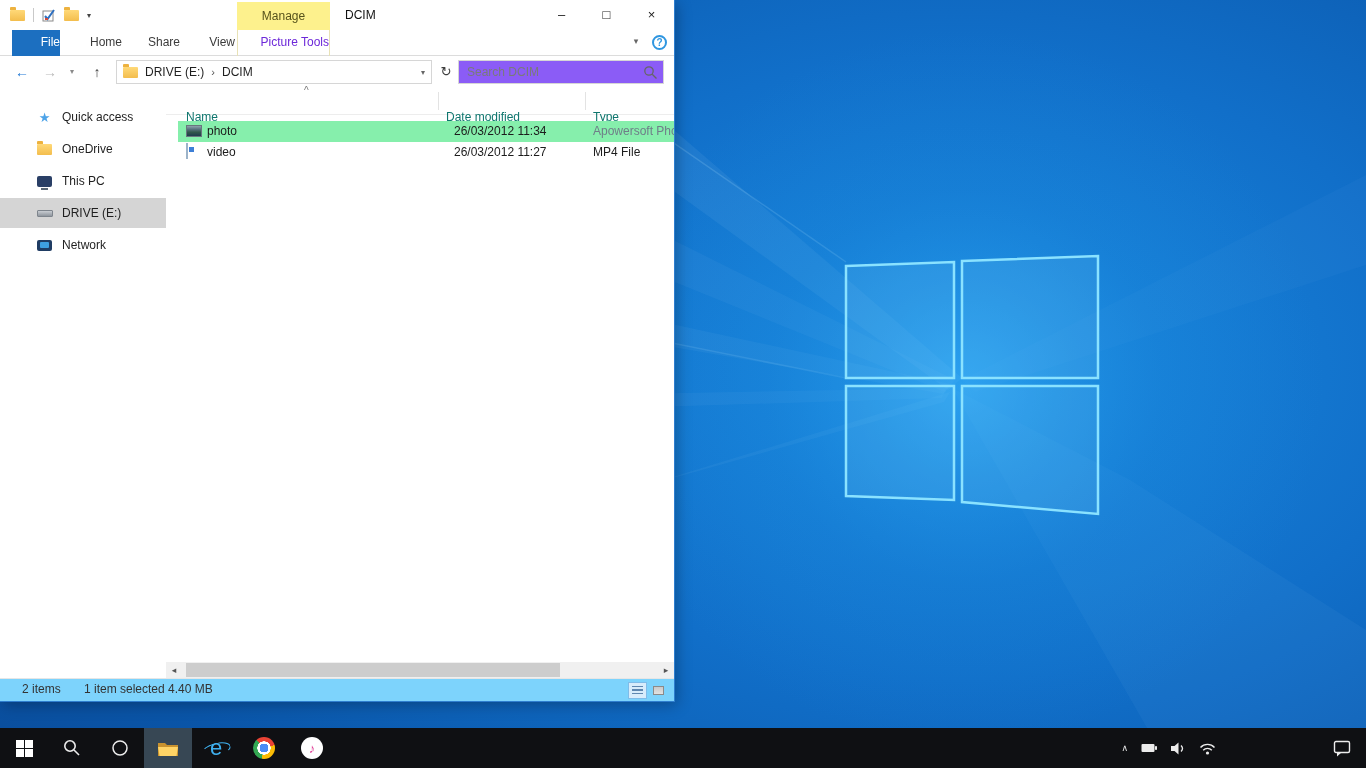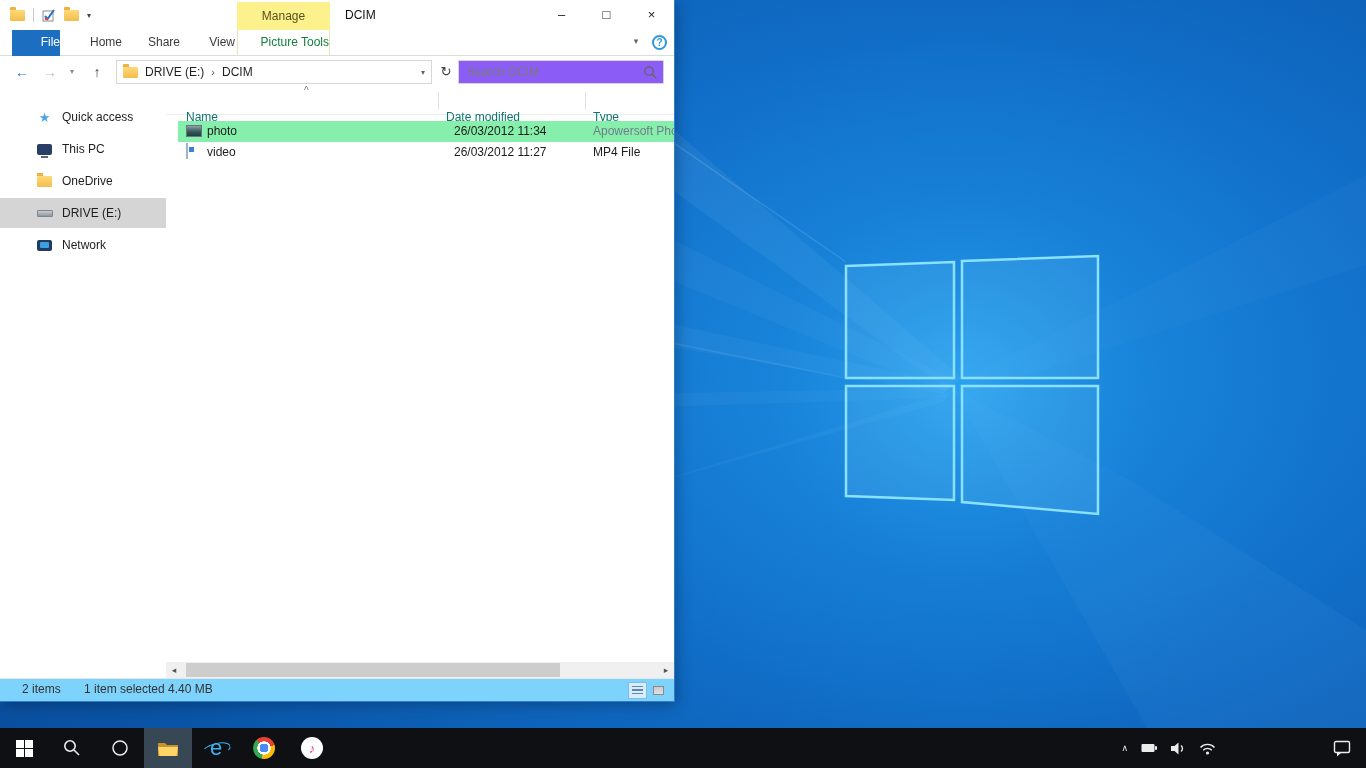--- a/index.html
+++ b/index.html
@@ -23,21 +23,21 @@
   .win-title{position:absolute;left:345px;top:0;line-height:30px;color:#111}
   .win-controls{position:absolute;right:0;top:0;display:flex}
   .wbtn{width:45px;height:30px;text-align:center;line-height:30px;font-size:13px;color:#1b1b1b}
 
   .tabs-row{position:relative;height:26px;border-bottom:1px solid #dcdcdc;background:#fff}
   .tab{position:absolute;top:0;height:27px;line-height:25px;text-align:right;color:#3b3b3b}
   .tab-file{left:12px;width:48px;background:#1c6fc0;color:#fff}
   .tab-home{left:64px;width:58px}
   .tab-share{left:122px;width:58px}
   .tab-view{left:180px;width:55px}
-  .tab-ptools{left:237px;width:93px;color:#15803d;border-left:1px solid #e8e2b6;border-right:1px solid #e8e2b6}
+  .tab-ptools{left:237px;width:93px;color:#6d28d9;border-left:1px solid #e8e2b6;border-right:1px solid #e8e2b6}
   .ribbon-collapse{position:absolute;right:28px;top:0;width:20px;line-height:23px;text-align:center;color:#666;font-size:9px}
   .help-badge{position:absolute;right:7px;top:5px;width:15px;height:15px;border-radius:50%;border:2px solid #2f96e0;
     color:#2f96e0;font-size:10px;font-weight:bold;text-align:center;line-height:11px}
 
   .addr-row{position:relative;height:32px;background:#fff}
   .nav-btn{position:absolute;top:0;height:32px;line-height:32px;text-align:center;font-size:14px}
   .btn-back{left:8px;width:28px;color:#1c76d4}
   .btn-fwd{left:38px;width:24px;color:#b9b9b9}
   .btn-hist{left:64px;width:16px;font-size:8px;color:#8a8a8a}
   .btn-up{left:84px;width:26px;color:#3f3f3f}
@@ -207,29 +207,29 @@
     <div class="body">
       <div class="sidebar">
         <div class="side-item">
           <span class="side-ico">
               <span class="ico-star">★</span>
             </span>
           <span>Quick access</span>
         </div>
         <div class="side-item">
           <span class="side-ico">
+              <span class="mini-folder"></span>
+            </span>
+          <span>OneDrive</span>
+        </div>
+        <div class="side-item">
+          <span class="side-ico">
               <span class="ico-pc"></span>
             </span>
           <span>This PC</span>
-        </div>
-        <div class="side-item">
-          <span class="side-ico">
-              <span class="mini-folder"></span>
-            </span>
-          <span>OneDrive</span>
         </div>
         <div class="side-item sel">
           <span class="side-ico">
               <span class="ico-drive"></span>
             </span>
           <span>DRIVE (E:)</span>
         </div>
         <div class="side-item">
           <span class="side-ico">
               <span class="ico-net"></span>

